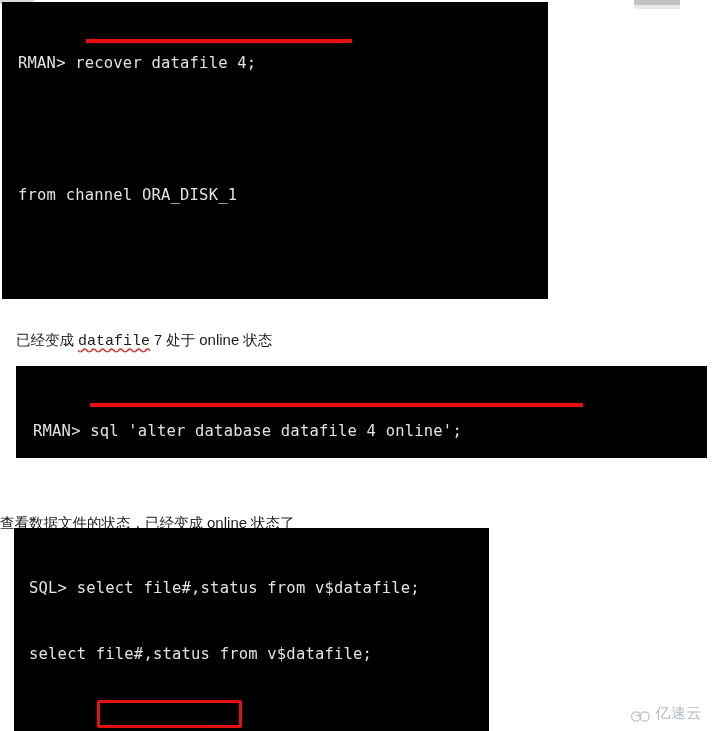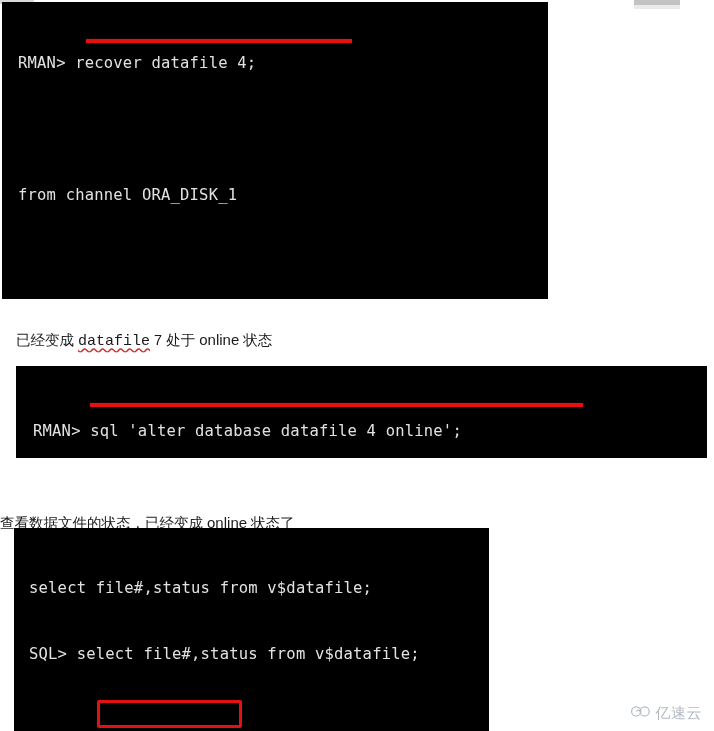--- a/index.html
+++ b/index.html
@@ -150,21 +150,21 @@
     text-decoration-skip-ink: none;
     text-underline-offset: 2px;
   }
 
   
   #watermark {
     position: absolute;
     right: 12px;
     bottom: 8px;
     display: flex;
-    align-items: flex-start;
+    align-items: flex-end;
     gap: 4px;
     color: #9aa3ad;
     opacity: .75;
     font-family: "Liberation Sans", "DejaVu Sans", sans-serif;
     font-size: 15px;
     letter-spacing: .5px;
     user-select: none;
   }
   #watermark svg { display: block; }
 </style>
@@ -202,22 +202,22 @@
     
     
   </div>
   <div class="red-underline" id="underline-sql-cmd"></div>
 
   <div class="caption" id="caption-check-status">
     <span>查看数据文件的状态，已经变成 </span><span class="latin">online</span><span> 状态了</span>
   </div>
 
   <div class="term" id="term-status">
+    <span class="line">SQL&gt; select file#,status from v$datafile;</span>
     <span class="line">select file#,status from v$datafile;</span>
-    <span class="line">SQL&gt; select file#,status from v$datafile;</span>
     <span class="line blank"></span>
     
     
     
     
     
     
     
   </div>
   <div id="box-datafile4-row"></div>

